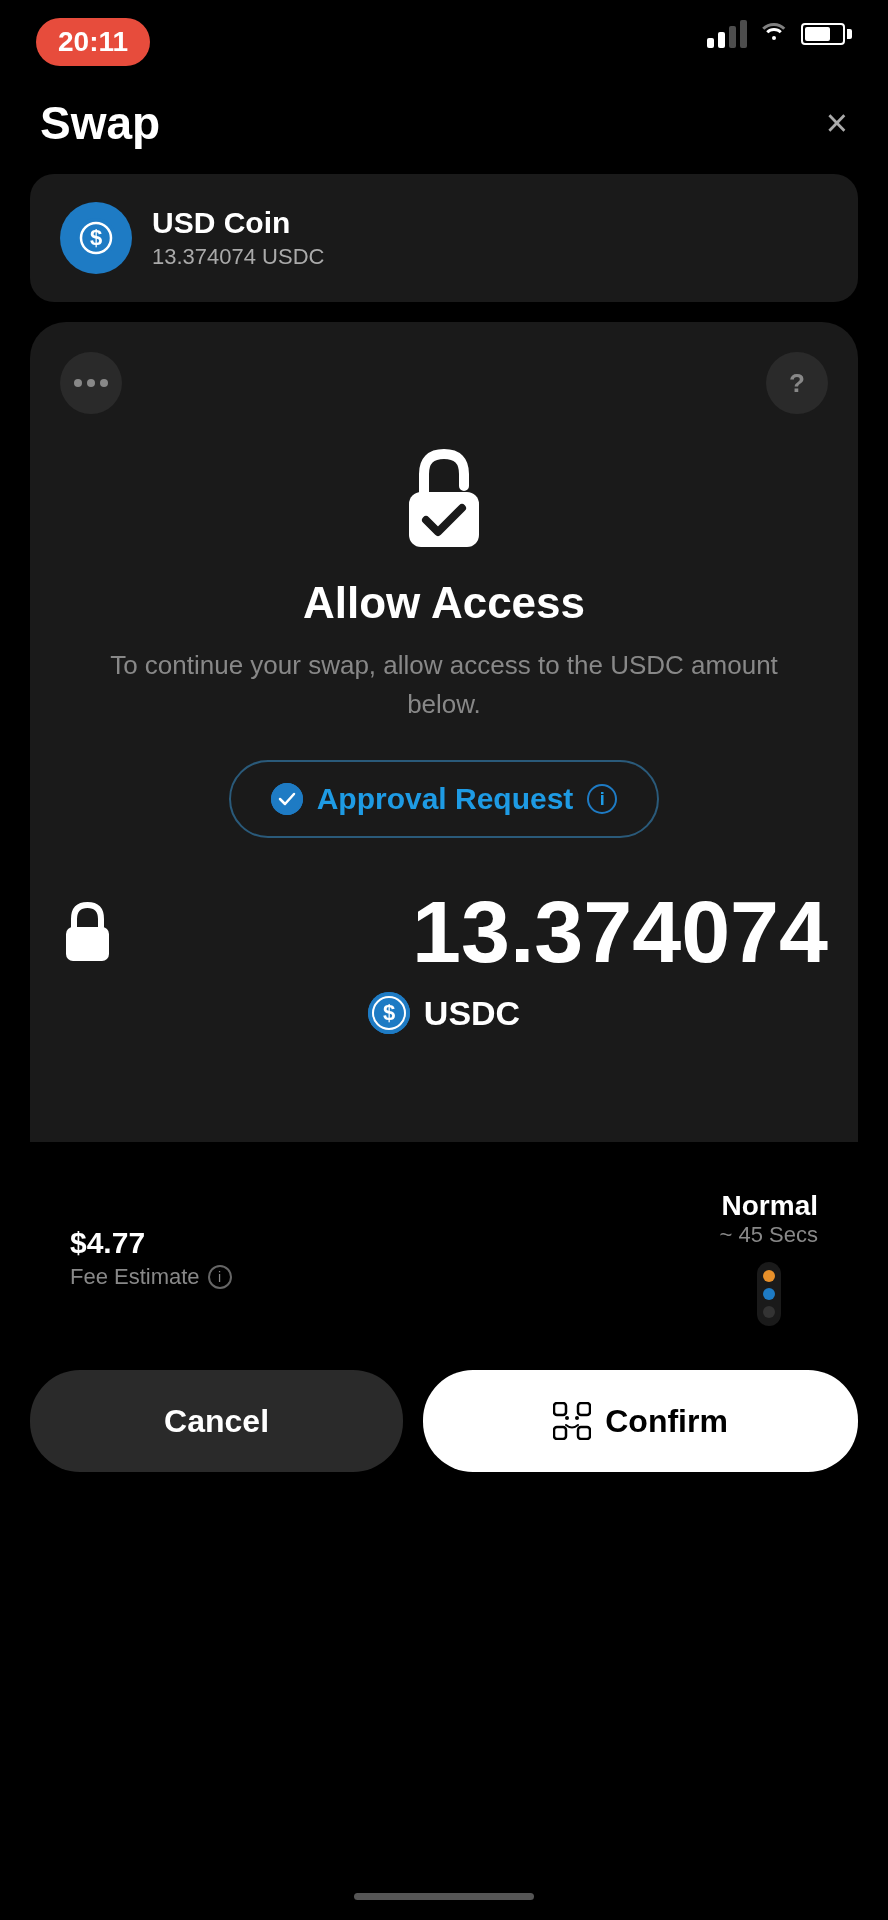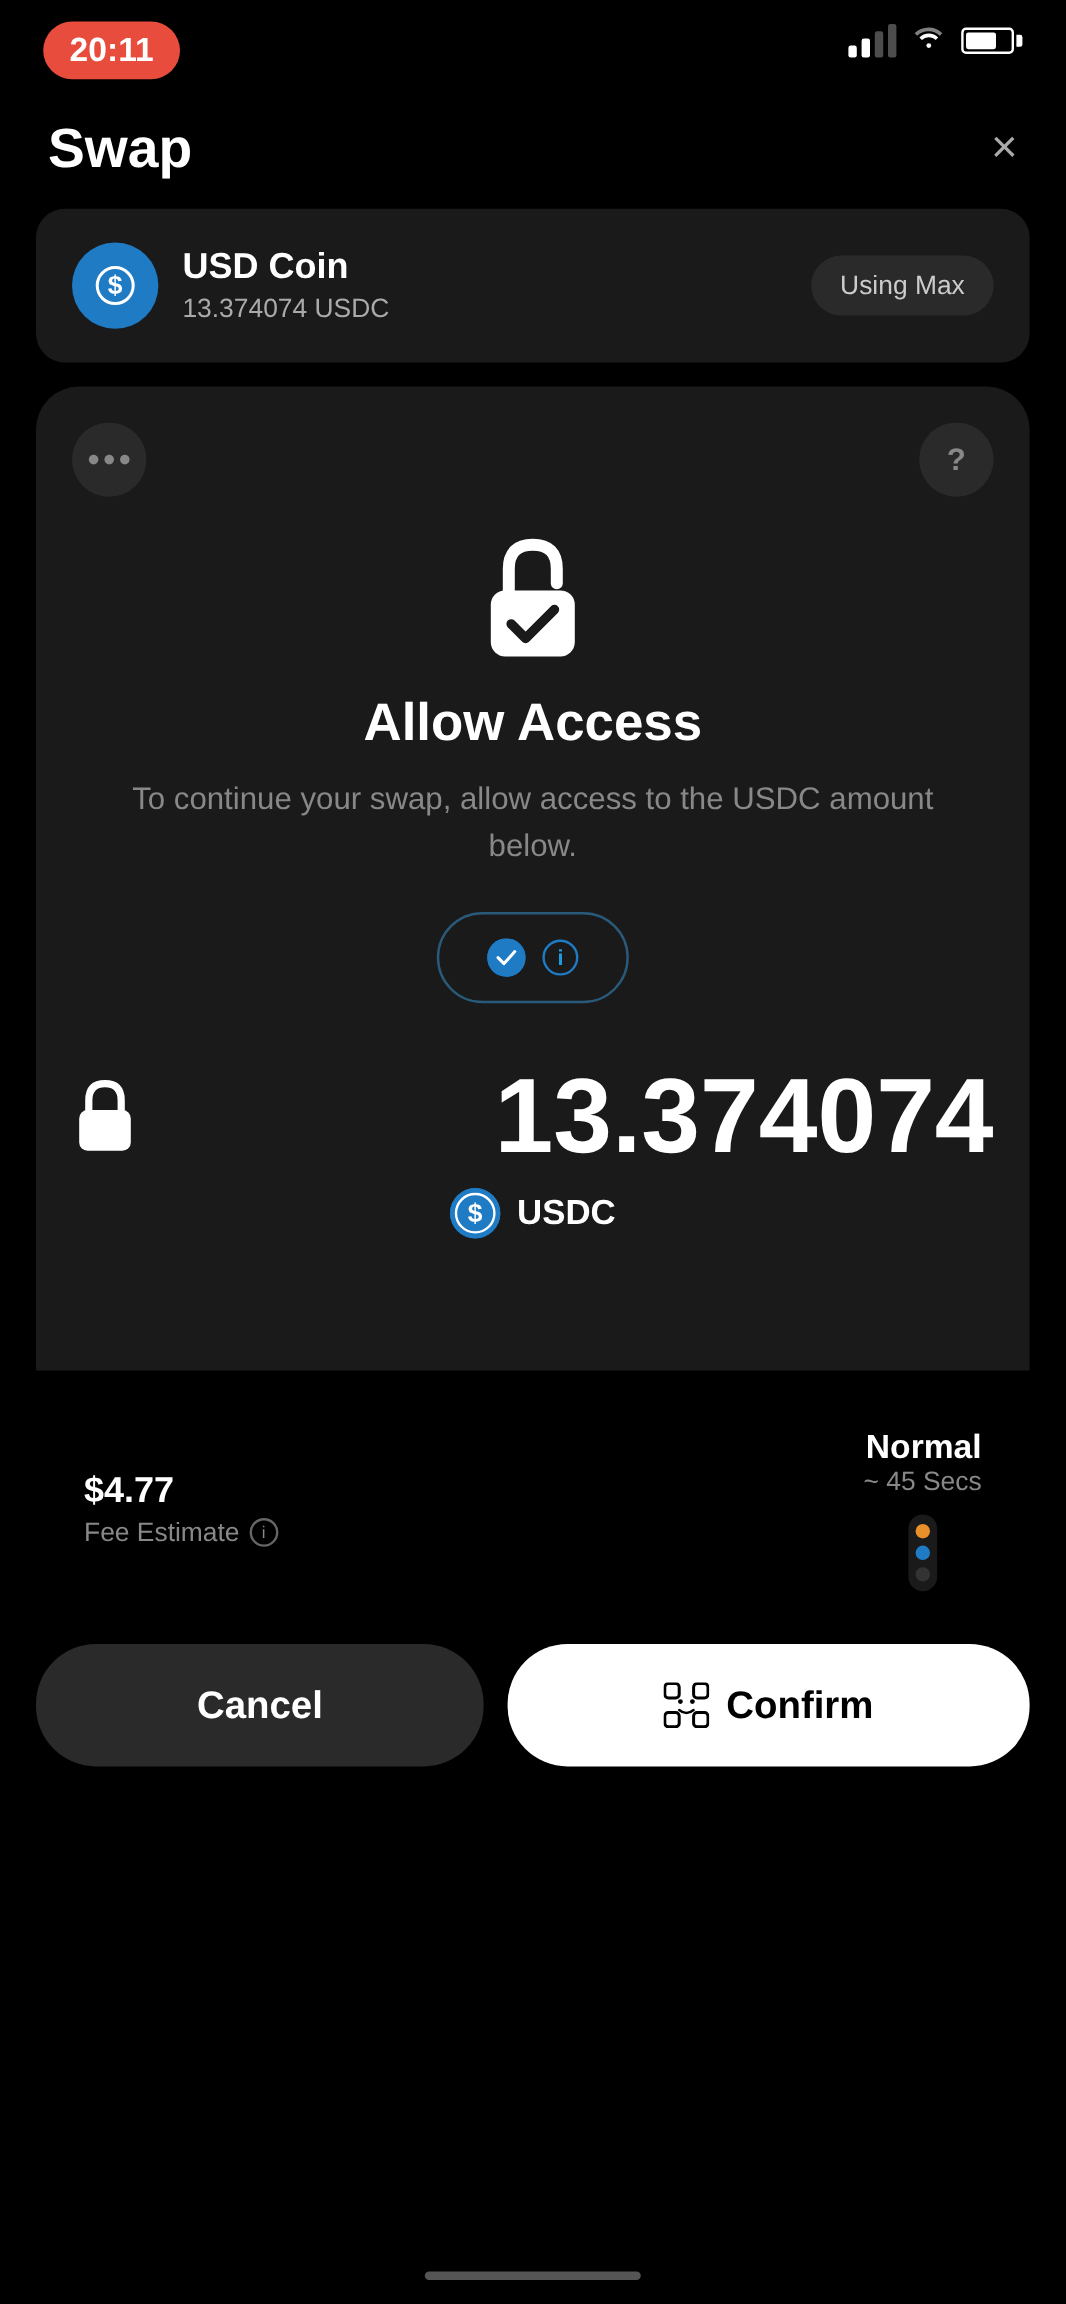--- a/index.html
+++ b/index.html
@@ -313,21 +313,21 @@
       height: 42px;
       background: #1e7bc4;
       border-radius: 50%;
       display: flex;
       align-items: center;
       justify-content: center;
       font-size: 22px;
     }
 
     .token-label-text {
-      font-size: 29px;
+      font-size: 34px;
       font-weight: 600;
       color: #fff;
     }
 
     
     .fee-row {
       display: flex;
       justify-content: space-between;
       align-items: center;
       padding: 28px 40px 24px;
@@ -500,21 +500,20 @@
         <circle cx="20" cy="20" r="20" fill="#1e7bc4"></circle>
         <text x="20" y="27" text-anchor="middle" fill="white" font-size="22" font-weight="bold">$</text>
         <circle cx="20" cy="20" r="15" stroke="white" stroke-width="2.5" fill="none"></circle>
       </svg>
     </div>
     <div class="token-info">
       <div class="token-name">USD Coin</div>
       <div class="token-amount">13.374074 USDC</div>
     </div>
   </div>
-  <div class="using-max-badge">Using Max</div>
 </div>
 
 <div class="main-modal">
   <div class="modal-top-row">
     <button class="dots-btn">
       <span></span>
         <span></span>
         <span></span>
     </button>
     <button class="help-btn">?</button>
@@ -534,20 +533,21 @@
   <h2 class="modal-title">Allow Access</h2>
   <p class="modal-desc">To continue your swap, allow access to the USDC amount below.</p>
 
   <button class="approval-btn">
     <div class="shield-icon">
       <svg width="32" height="32" viewBox="0 0 32 32" fill="none">
         <circle cx="16" cy="16" r="16" fill="#1e7bc4"></circle>
         <polyline points="9,16 14,21 23,11" stroke="white" stroke-width="2.5" fill="none" stroke-linecap="round" stroke-linejoin="round"></polyline>
       </svg>
     </div>
+    <span class="approval-text">Approval Request</span>
     <div class="info-icon">i</div>
   </button>
 
   <div class="amount-display">
     <div class="amount-value">
       <svg width="55" height="70" viewBox="0 0 55 70" fill="white">
         <path d="M14 32 L14 22 Q14 8 27.5 8 Q41 8 41 22 L41 30" stroke="white" stroke-width="6" fill="none" stroke-linecap="round"></path>
         <rect x="6" y="30" width="43" height="34" rx="7" fill="white"></rect>
       </svg>
       <span>13.374074</span>

